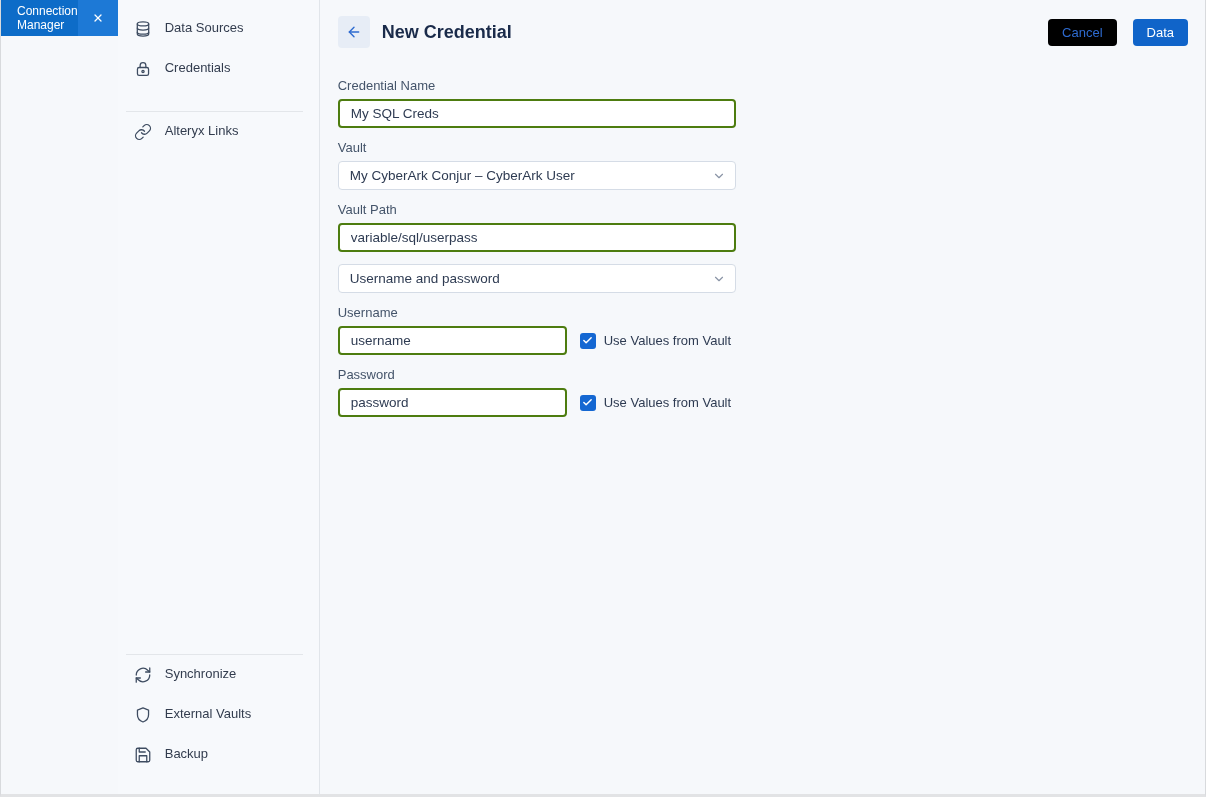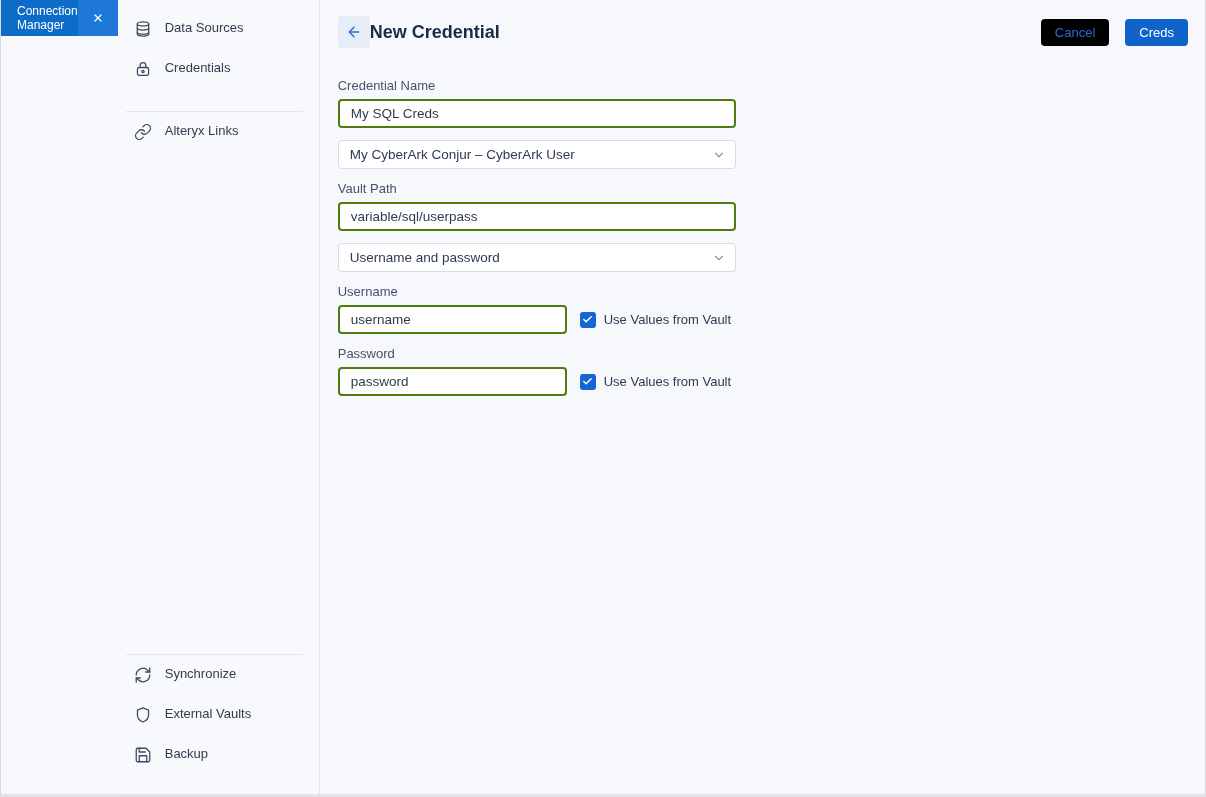--- a/index.html
+++ b/index.html
@@ -65,21 +65,21 @@
     display:flex; align-items:center;
   }
   .back-btn {
     width:32px; height:32px; border-radius:4px;
     background:#e7edf6; border:none;
     display:flex; align-items:center; justify-content:center;
     color:#2e6bd0; cursor:pointer; flex:0 0 32px;
   }
   .page-title {
     font-size:18px; font-weight:700; color:#1a2b4a;
-    flex:1;
+    margin-left:12px; flex:1;
   }
   .btn {
     height:27px; padding:0 14px; border-radius:4px;
     font-size:13px; font-family:inherit;
     border:none; cursor:pointer;
   }
   .btn-cancel { background:#000000; color:#2e6bd0; margin-right:16px; }
   .btn-save   { background:#1064c9; color:#ffffff; }
 
   
@@ -227,31 +227,32 @@
         <button class="back-btn">
           <span style="display:flex">
             <svg width="16" height="16" viewBox="0 0 24 24" fill="none" stroke="currentColor" stroke-width="2.1" stroke-linecap="round" stroke-linejoin="round">
                 <path d="M19 12H5"></path>
                 <path d="M12 19l-7-7 7-7"></path>
               </svg>
           </span>
         </button>
         <div class="page-title">New Credential</div>
         <button class="btn btn-cancel">Cancel</button>
-        <button class="btn btn-save">Creds</button>
+        <button class="btn btn-save">Data</button>
       </div>
 
       <div class="form">
 
         <div class="form-group">
           <label class="form-label">Credential Name</label>
           <input class="text-input" type="text" value="My SQL Creds" style="">
         </div>
 
         <div class="form-group">
+          <label class="form-label">Vault</label>
           <div class="select-box">
             <span>My CyberArk Conjur – CyberArk User</span>
             <span class="chev">
               <svg width="14" height="14" viewBox="0 0 24 24" fill="none" stroke="currentColor" stroke-width="2" stroke-linecap="round" stroke-linejoin="round">
                   <path d="M6 9l6 6 6-6"></path>
                 </svg>
             </span>
           </div>
         </div>
 

